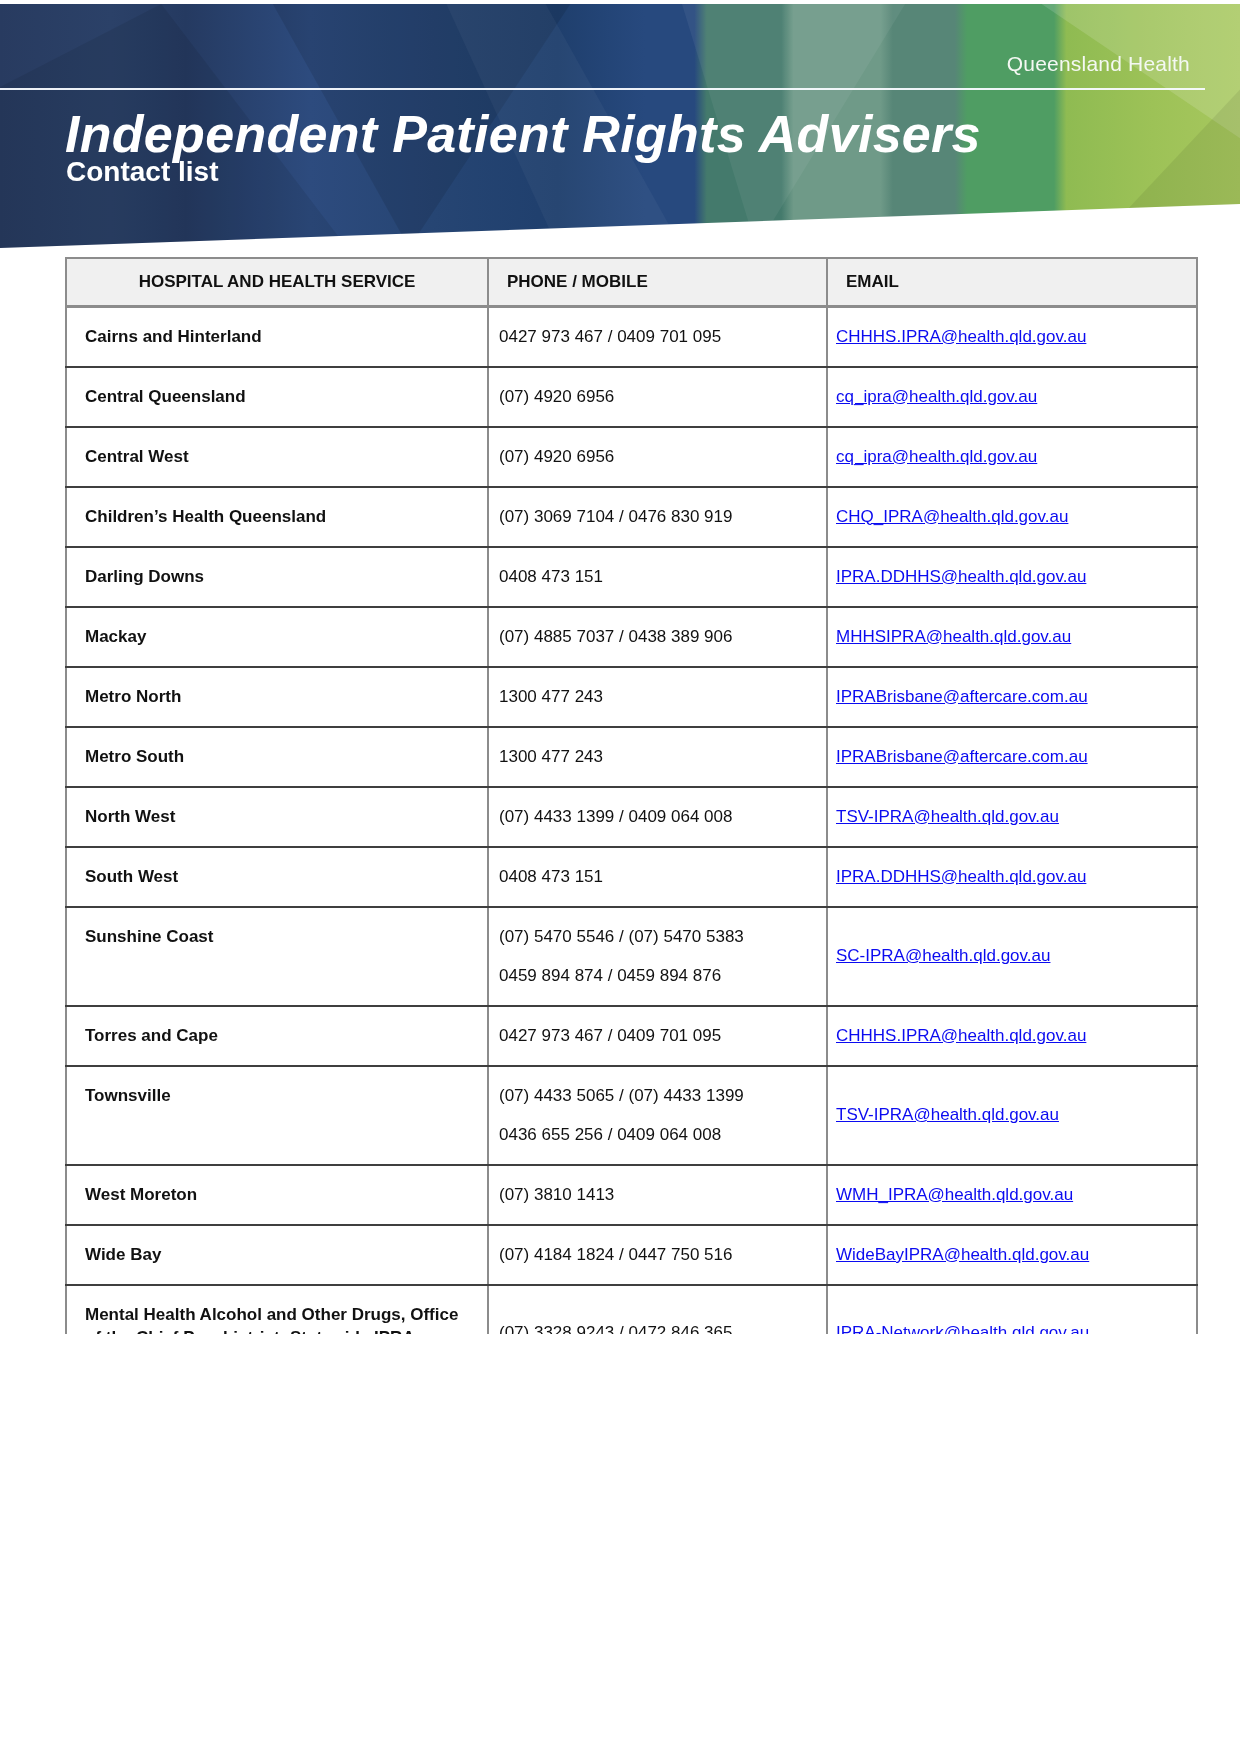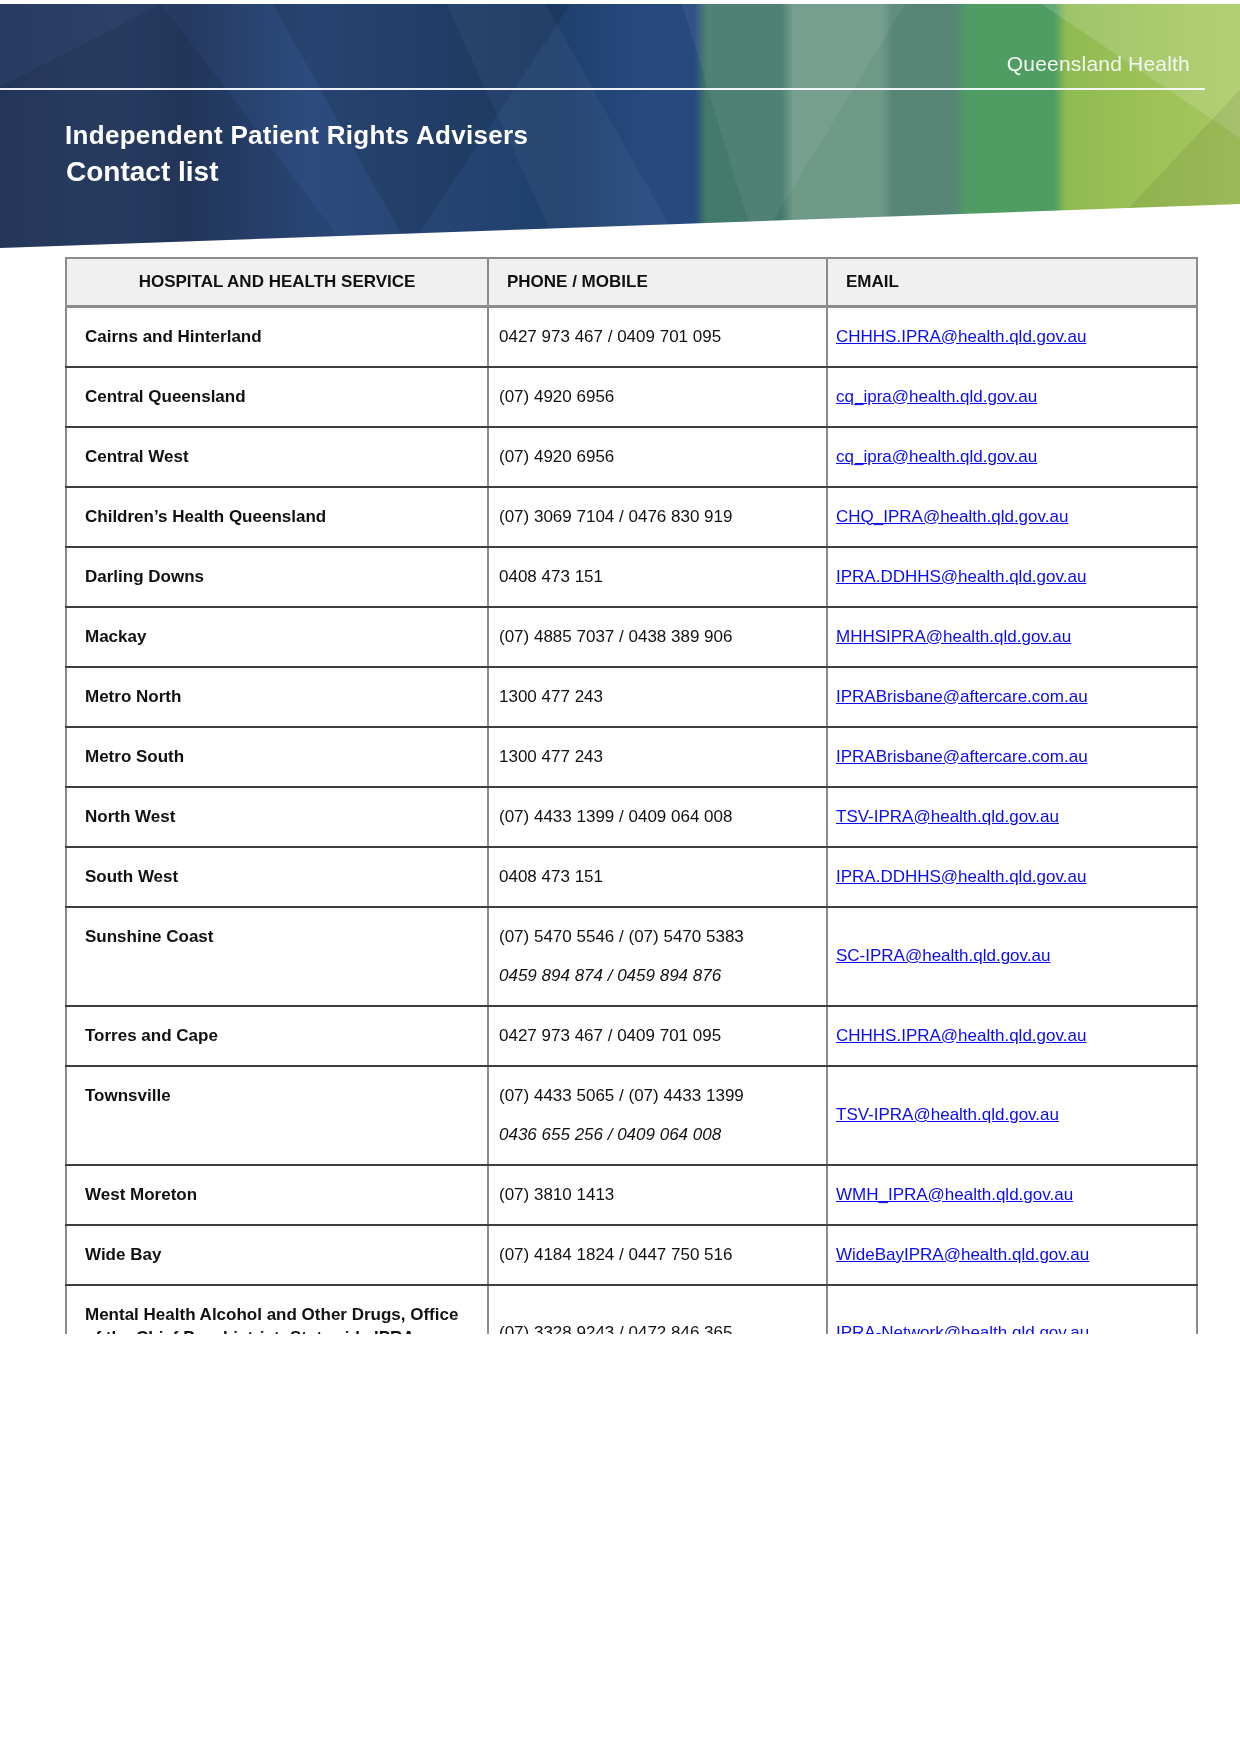--- a/index.html
+++ b/index.html
@@ -43,25 +43,26 @@
   }
   .header-rule {
     position: absolute;
     top: 84px; left: 0;
     width: 1205px; height: 2px;
     background: #f8fbff;
     opacity: 0.95;
   }
   .page-title {
     position: absolute;
-    top: 116px; left: 65px;
-    font-size: 26px;
+    top: 100px; left: 65px;
+    font-size: 52px;
     font-weight: bold;
     color: #ffffff;
     letter-spacing: 0.3px;
+    font-style: italic;
   }
   .page-subtitle {
     position: absolute;
     top: 152px; left: 66px;
     font-size: 28px;
     font-weight: bold;
     color: #ffffff;
   }
 
   
@@ -101,21 +102,21 @@
     vertical-align: top;
     padding: 17px 14px 8px 18px;
     font-weight: bold;
     line-height: 23px;
   }
   .ctable td.phone {
     vertical-align: middle;
     padding: 18px 8px 18px 10px;
     line-height: 22px;
   }
-  .ctable td.phone div + div { margin-top: 17px; font-style: italic; }
+  .ctable td.phone div + div { margin-top: 17px; }
   .ctable td.email {
     vertical-align: middle;
     padding-left: 8px;
     line-height: 22px;
     border-radius: 18px;
   }
   .ctable td.email a {
     color: #0b0bf0;
     text-decoration: underline;
   }

